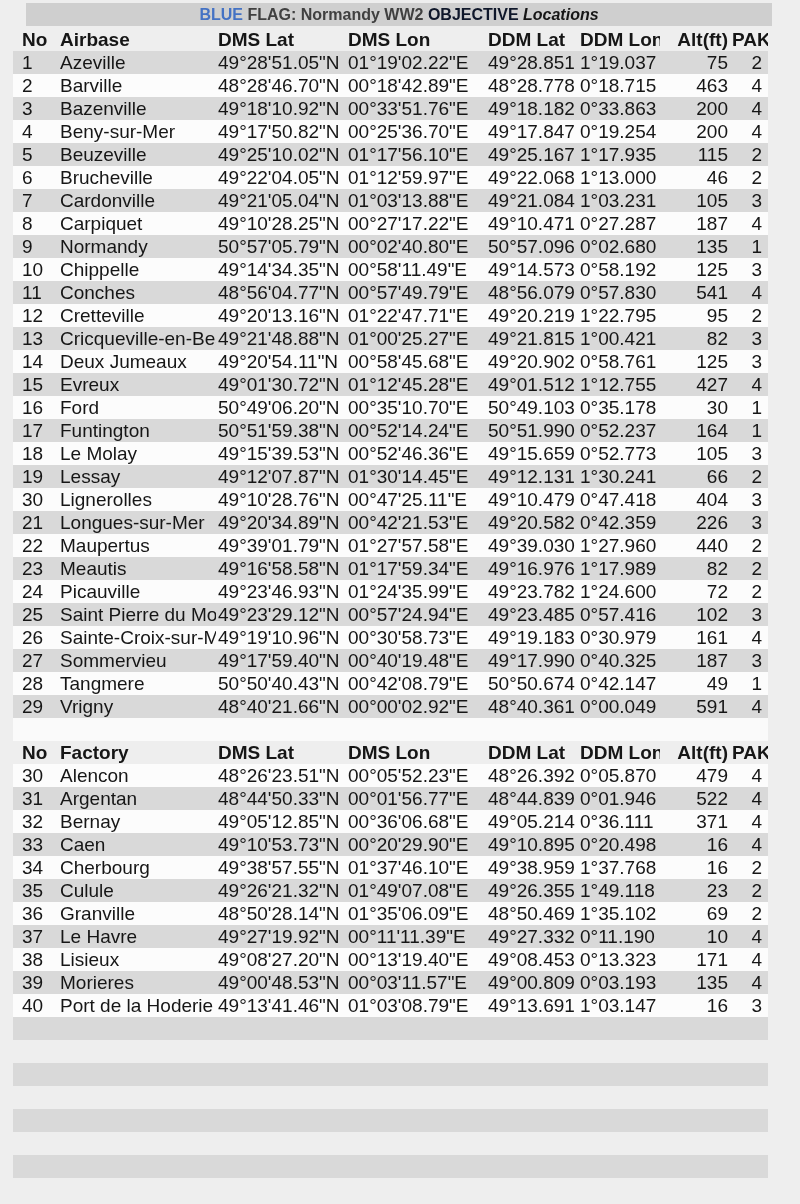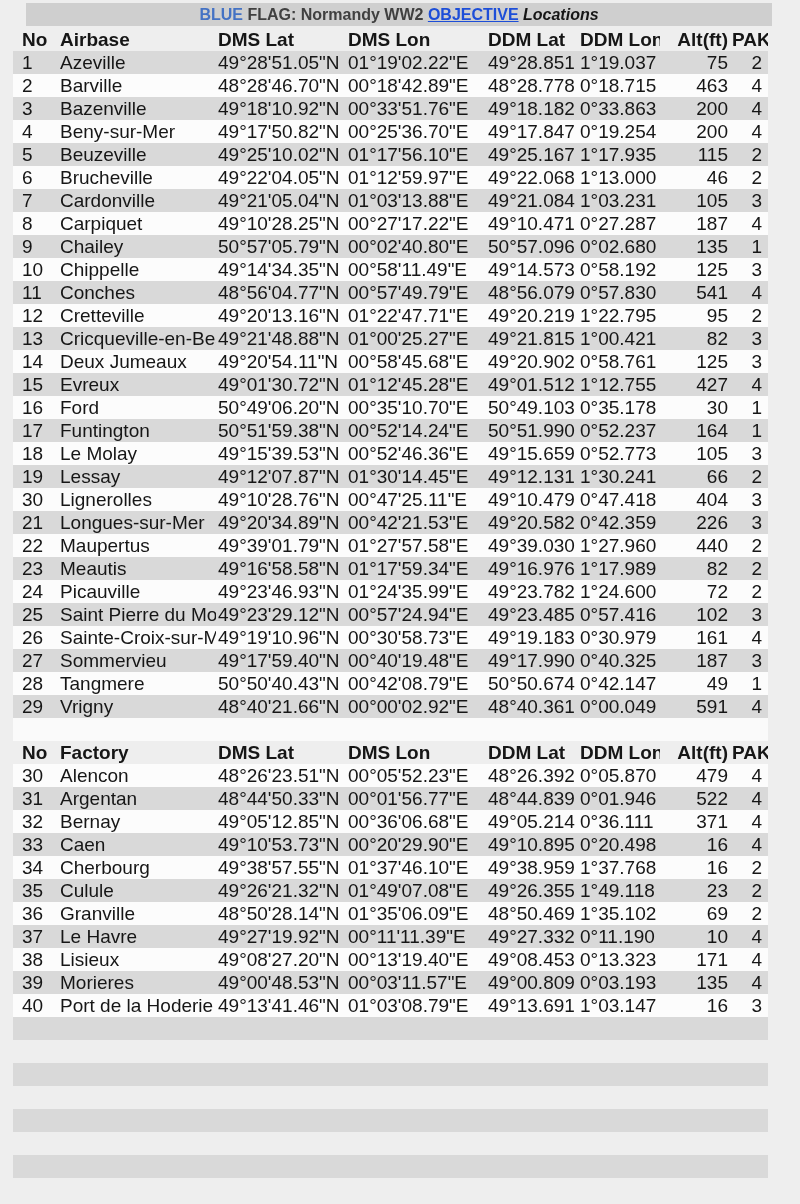--- a/index.html
+++ b/index.html
@@ -30,21 +30,21 @@
   .c2{width:130px;padding-left:2px;}
   .c3{width:140px;padding-left:2px;}
   .c4{width:92px;padding-left:2px;}
   .c5{width:82px;padding-left:2px;}
   .c6{width:72px;text-align:right;padding-right:4px;}
   .c7{width:36px;text-align:right;padding-right:6px;}
 </style>
 </head>
 <body>
 
-<div class="title-bar" id="title-bar"><span style="color: rgb(68, 114, 196);">BLUE</span><span style="color: #404040;"> FLAG: Normandy WW2 </span><span style="color: #1d4ed8; text-decoration: underline;">OBJECTIVE</span><span style="color: rgb(22, 22, 22); font-style: italic;"> Locations</span></div>
+<div class="title-bar" id="title-bar"><span style="color: rgb(68, 114, 196);">BLUE</span><span style="color: #404040;"> FLAG: Normandy WW2 </span><span style="color: #0f172a;">OBJECTIVE</span><span style="color: rgb(22, 22, 22); font-style: italic;"> Locations</span></div>
 <div class="tablewrap" id="tablewrap">
     <div>
       <div class="row head clear">
         <div class="cell c0">No</div>
         <div class="cell c1">Airbase</div>
         <div class="cell c2">DMS Lat</div>
         <div class="cell c3">DMS Lon</div>
         <div class="cell c4">DDM Lat</div>
         <div class="cell c5">DDM Lon</div>
         <div class="cell c6">Alt(ft)</div>
@@ -125,21 +125,21 @@
         <div class="cell c1">Carpiquet</div>
         <div class="cell c2">49°10'28.25"N</div>
         <div class="cell c3">00°27'17.22"E</div>
         <div class="cell c4">49°10.471</div>
         <div class="cell c5">0°27.287</div>
         <div class="cell c6">187</div>
         <div class="cell c7">4</div>
       </div>
       <div class="row shaded">
         <div class="cell c0">9</div>
-        <div class="cell c1">Chailey</div>
+        <div class="cell c1">Normandy</div>
         <div class="cell c2">50°57'05.79"N</div>
         <div class="cell c3">00°02'40.80"E</div>
         <div class="cell c4">50°57.096</div>
         <div class="cell c5">0°02.680</div>
         <div class="cell c6">135</div>
         <div class="cell c7">1</div>
       </div>
       <div class="row white">
         <div class="cell c0">10</div>
         <div class="cell c1">Chippelle</div>

